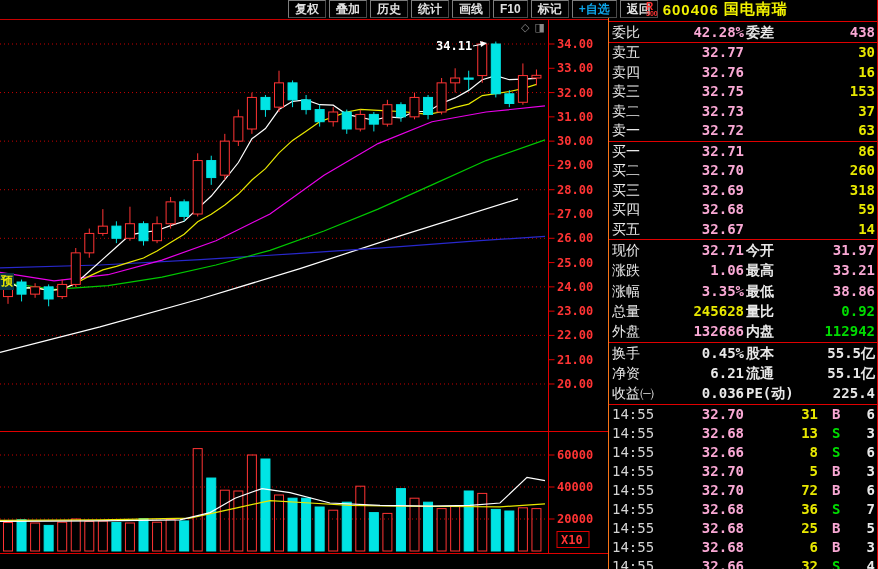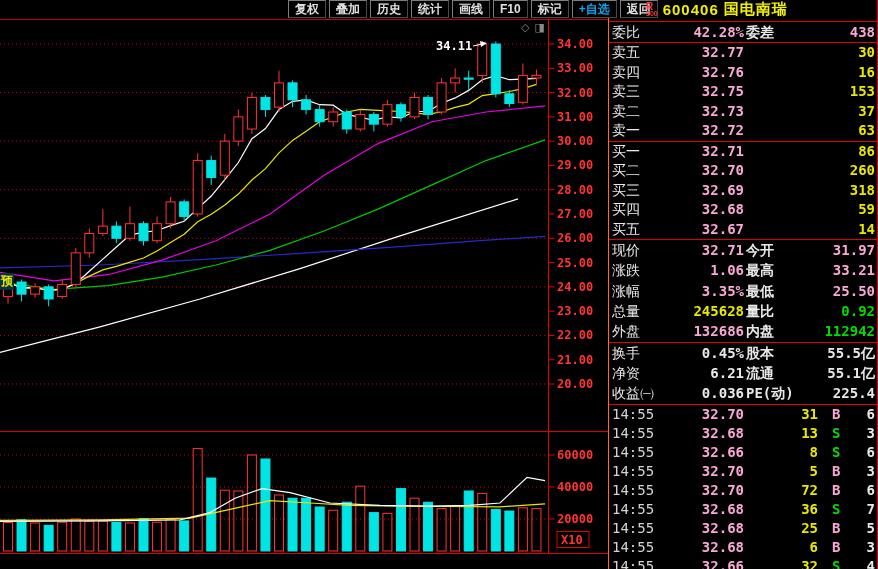--- a/index.html
+++ b/index.html
@@ -343,21 +343,21 @@
           <div class="prow">
             <span class="cl1 white">涨跌</span>
             <span class="cv1 red">1.06</span>
             <span class="cl2 white">最高</span>
             <span class="cv2 red">33.21</span>
           </div>
           <div class="prow">
             <span class="cl1 white">涨幅</span>
             <span class="cv1 red">3.35%</span>
             <span class="cl2 white">最低</span>
-            <span class="cv2 red">25.50</span>
+            <span class="cv2 red">38.86</span>
           </div>
           <div class="prow">
             <span class="cl1 white">总量</span>
             <span class="cv1 yellow">245628</span>
             <span class="cl2 white">量比</span>
             <span class="cv2 green">0.92</span>
           </div>
           <div class="prow">
             <span class="cl1 white">外盘</span>
             <span class="cv1 red">132686</span>

